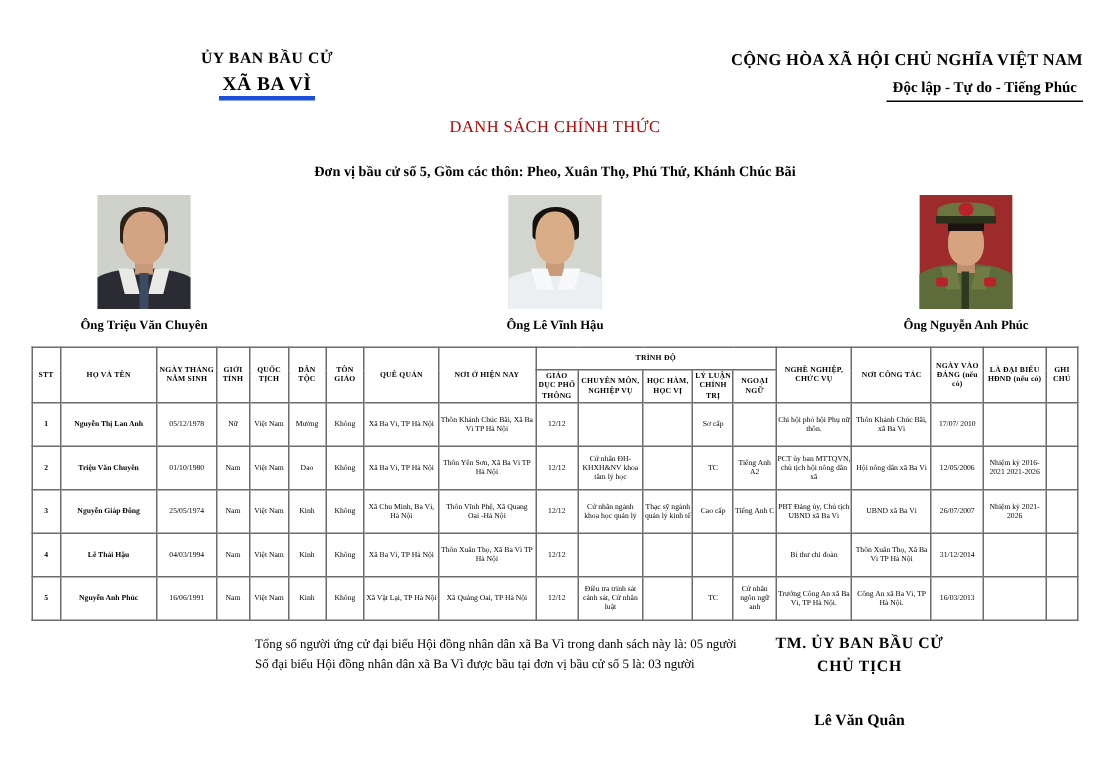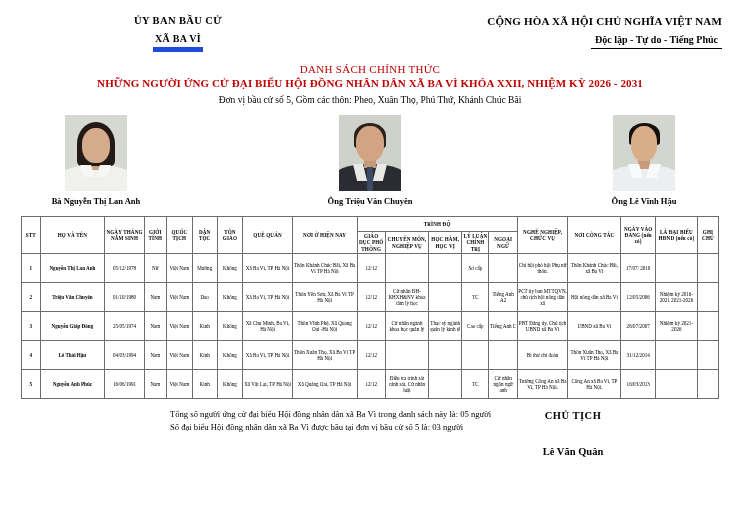--- a/index.html
+++ b/index.html
@@ -20,45 +20,45 @@
     height: 520px;
     position: relative;
     box-sizing: border-box;
     padding: 12px 18px 0 18px;
   }
 
   
   .doc-header {
     display: flex;
     align-items: flex-start;
-    margin-top: 2px;
+    margin-top: 21px;
   }
   .header-left {
     width: 300px;
     text-align: center;
     padding-left: 20px;
     box-sizing: border-box;
   }
   .header-right {
     flex: 1;
     text-align: right;
   }
   .hdr-line1 {
     font-weight: bold;
     font-size: 10.5px;
     letter-spacing: 0.4px;
     line-height: 14px;
   }
   .hdr-line2 {
     font-weight: bold;
-    font-size: 10px;
+    font-size: 13px;
     letter-spacing: 0.3px;
     line-height: 14px;
     display: inline-block;
-    border-bottom: 5px solid #1d4ed8;
+    border-bottom: 3px solid #1d4ed8;
     padding: 0 2px 1px 2px;
   }
   .hdr-r1 {
     font-weight: bold;
     font-size: 11px;
     letter-spacing: 0.2px;
     line-height: 15px;
   }
   .hdr-r2 {
     font-weight: bold;
@@ -83,24 +83,24 @@
   }
   .title-sub {
     color: #c00000;
     font-weight: bold;
     font-size: 11px;
     letter-spacing: 0.1px;
     line-height: 15px;
   }
   .title-unit {
     color: #000000;
-    font-weight: normal;
+    font-weight: bold;
     font-size: 9.5px;
     line-height: 14px;
-    margin-top: 2px;
+    margin-top: 16px;
   }
 
   
   .photo-row {
     display: flex;
     justify-content: space-between;
     margin-top: 8px;
     padding: 0 12px;
     box-sizing: border-box;
   }
@@ -219,38 +219,25 @@
       <div class="hdr-line2">XÃ BA VÌ</div>
     </div>
     <div class="header-right">
       <div class="hdr-r1">CỘNG HÒA XÃ HỘI CHỦ NGHĨA VIỆT NAM</div>
       <div class="hdr-r2">Độc lập - Tự do -   Tiếng Phúc</div>
     </div>
   </div>
 
   <div class="titles">
     <div class="title-main">DANH SÁCH CHÍNH THỨC</div>
-    <div class="title-sub">NHỮNG NGƯỜI ỨNG CỬ ĐẠI BIỂU HỘI ĐỒNG NHÂN DÂN XÃ BA VÌ KHÓA XXII, NHIỆM KỲ 2026 - 2031</div>
     <div class="title-unit">Đơn vị bầu cử số 5, Gồm các thôn: Pheo, Xuân Thọ, Phú Thứ, Khánh Chúc Bãi</div>
   </div>
 
   <div class="photo-row">
 
-    <div class="photo-cell">
-      <div class="photo-frame">
-        <div class="pf-bg" style="background:#d6d8d2;"></div>
-        <div class="pf-body" style="height:34%;background:#f0f0ec;"></div>
-        <div class="pf-neck" style="left:40%;width:20%;top:58%;height:14%;background:#caa183;"></div>
-        <div class="pf-hair" style="left:20%;top:9%;width:60%;height:58%;background:#241a15;"></div>
-        <div class="pf-head" style="left:27%;top:17%;width:46%;height:46%;background:#d4ab8b;"></div>
-        <div class="pf-collarL" style="left:28%;top:66%;width:18%;height:16%;background:#f7f7f4;transform:skewX(18deg);"></div>
-        <div class="pf-collarR" style="left:54%;top:66%;width:18%;height:16%;background:#f7f7f4;transform:skewX(-18deg);"></div>
-      </div>
-      <div class="photo-name">Bà Nguyễn Thị Lan Anh</div>
-    </div>
 
     <div class="photo-cell">
       <div class="photo-frame">
         <div class="pf-bg" style="background:#cfd2cb;"></div>
         <div class="pf-body" style="height:36%;background:#2b2b33;"></div>
         <div class="pf-neck" style="left:40%;width:20%;top:56%;height:14%;background:#c59a78;"></div>
         <div class="pf-hair" style="left:24%;top:10%;width:52%;height:34%;background:#2b2119;"></div>
         <div class="pf-head" style="left:28%;top:15%;width:44%;height:46%;background:#d2a483;"></div>
         <div class="pf-collarL" style="left:26%;top:64%;width:16%;height:22%;background:#e9e9e6;transform:skewX(14deg);"></div>
         <div class="pf-collarR" style="left:58%;top:64%;width:16%;height:22%;background:#e9e9e6;transform:skewX(-14deg);"></div>
@@ -266,20 +253,38 @@
         <div class="pf-body" style="height:34%;background:#eceff1;"></div>
         <div class="pf-neck" style="left:40%;width:20%;top:57%;height:14%;background:#c99b79;"></div>
         <div class="pf-hair" style="left:25%;top:10%;width:50%;height:30%;background:#14100e;"></div>
         <div class="pf-head" style="left:29%;top:15%;width:42%;height:46%;background:#d9ad88;"></div>
         <div class="pf-collarL" style="left:27%;top:65%;width:17%;height:18%;background:#f8f9fa;transform:skewX(16deg);"></div>
         <div class="pf-collarR" style="left:56%;top:65%;width:17%;height:18%;background:#f8f9fa;transform:skewX(-16deg);"></div>
       </div>
       <div class="photo-name">Ông Lê Vĩnh Hậu</div>
     </div>
 
+    <div class="photo-cell">
+      <div class="photo-frame">
+        <div class="pf-bg" style="background:#9d2b2b;"></div>
+        <div class="pf-body" style="height:40%;background:#5e6b3a;"></div>
+        <div class="pf-neck" style="left:40%;width:20%;top:56%;height:12%;background:#c08f6d;"></div>
+        <div class="pf-head" style="left:30%;top:22%;width:40%;height:40%;background:#d5a47e;"></div>
+        <div class="pf-hair" style="left:30%;top:20%;width:40%;height:12%;background:#1a1310;border-radius:50% 50% 0 0;"></div>
+        <div style="position:absolute;left:19%;top:6%;width:62%;height:16%;background:#6a7540;border-radius:42% 42% 14% 14%;"></div>
+        <div style="position:absolute;left:17%;top:19%;width:66%;height:6%;background:#2a2f1a;"></div>
+        <div style="position:absolute;left:42%;top:7%;width:16%;height:11%;background:#b8232b;border-radius:50%;"></div>
+        <div class="pf-collarL" style="left:26%;top:63%;width:16%;height:20%;background:#6f7d45;transform:skewX(14deg);"></div>
+        <div class="pf-collarR" style="left:58%;top:63%;width:16%;height:20%;background:#6f7d45;transform:skewX(-14deg);"></div>
+        <div style="position:absolute;left:45%;top:67%;width:9%;height:33%;background:#2e3a20;"></div>
+        <div style="position:absolute;left:18%;top:72%;width:12%;height:8%;background:#b8232b;border-radius:2px;"></div>
+        <div style="position:absolute;left:70%;top:72%;width:12%;height:8%;background:#b8232b;border-radius:2px;"></div>
+      </div>
+      <div class="photo-name">Ông Nguyễn Anh Phúc</div>
+    </div>
 
   </div>
 
   <div class="tbl-wrap">
     <table class="doc">
       <colgroup>
         <col style="width:3.0%">
           <col style="width:10.5%">
           <col style="width:6.4%">
         <col style="width:3.6%">
@@ -434,18 +439,19 @@
       </tbody>
     </table>
   </div>
 
   <div class="footer">
     <div class="footer-left">
       <div class="foot-line">Tổng số người ứng cử đại biểu Hội đồng nhân dân xã Ba Vì trong danh sách này là: 05 người</div>
       <div class="foot-line">Số đại biểu Hội đồng nhân dân xã Ba Vì được bầu tại đơn vị bầu cử số 5 là: 03 người</div>
     </div>
     <div class="footer-right">
+      <div class="sig-t1">TM. ỦY BAN BẦU CỬ</div>
       <div class="sig-t2">CHỦ TỊCH</div>
       <div class="sig-name">Lê Văn Quân</div>
     </div>
   </div>
 
 </div>
 
 </body></html>

